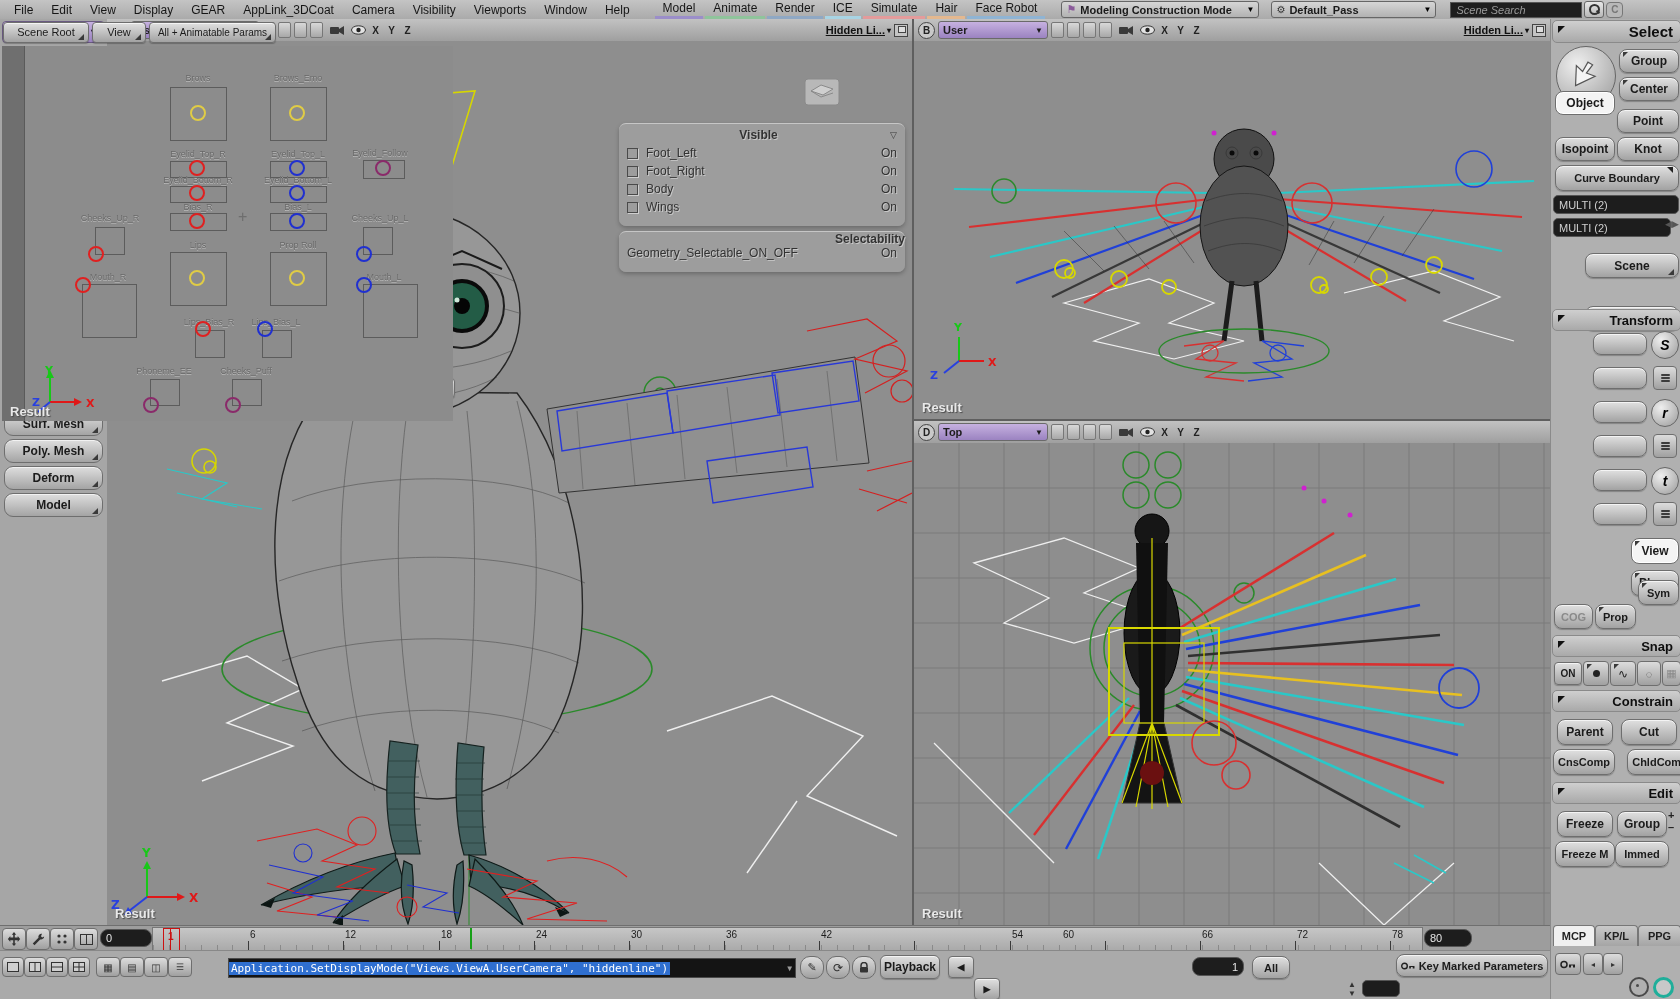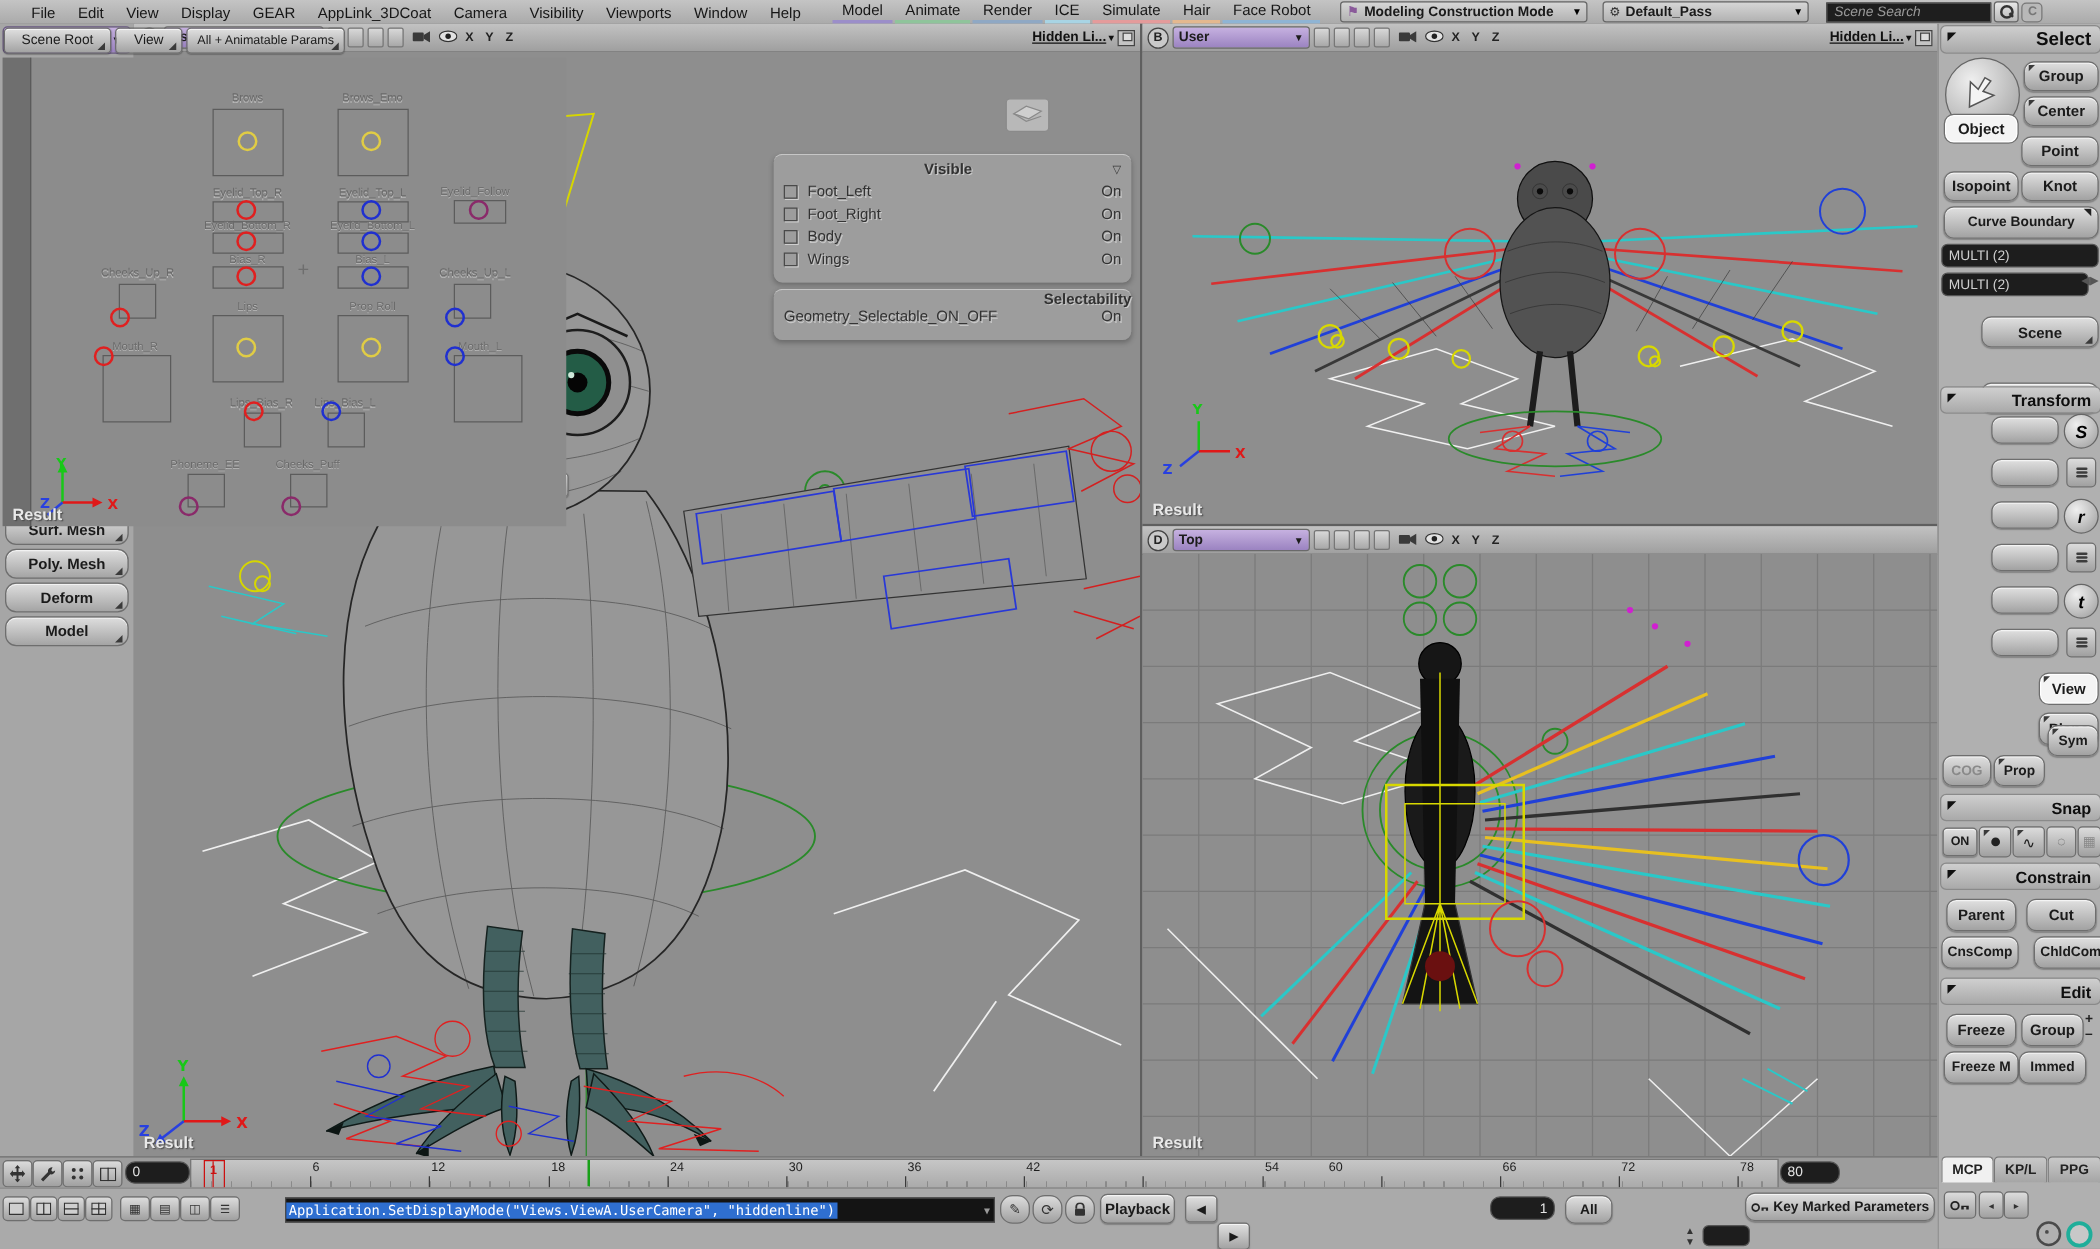--- a/index.html
+++ b/index.html
@@ -80,21 +80,21 @@
   .vispanel{position:absolute;background:rgba(158,158,158,.92);border-radius:7px;border-top:1px solid #c6c6c6;
             box-shadow:0 2px 4px rgba(0,0,0,.25);}
   .chk{width:9px;height:9px;border:1px solid #4a4a4a;box-shadow:1px 1px 0 #cfcfcf;background:transparent;}
 </style>
 </head>
 <body>
 
 <div id="app">
 
   <div class="abs flex" id="menubar" style="left:0;top:0;width:1680px;height:19px;background:linear-gradient(#c4c4c4,#aaaaaa);border-bottom:1px solid #787878;font-size:12px;">
-    <div id="menu-left" class="flex" style="gap:0;padding-left:16px;">
+    <div id="menu-left" class="flex" style="gap:0;padding-left:5px;">
         <div style="padding: 2px 9px; color: rgb(22, 22, 22);">File</div>
         <div style="padding: 2px 9px; color: rgb(22, 22, 22);">Edit</div>
         <div style="padding: 2px 9px; color: rgb(22, 22, 22);">View</div>
         <div style="padding: 2px 9px; color: rgb(22, 22, 22);">Display</div>
         <div style="padding: 2px 9px; color: rgb(22, 22, 22);">GEAR</div>
         <div style="padding: 2px 9px; color: rgb(22, 22, 22);">AppLink_3DCoat</div>
         <div style="padding: 2px 9px; color: rgb(22, 22, 22);">Camera</div>
         <div style="padding: 2px 9px; color: rgb(22, 22, 22);">Visibility</div>
         <div style="padding: 2px 9px; color: rgb(22, 22, 22);">Viewports</div>
         <div style="padding: 2px 9px; color: rgb(22, 22, 22);">Window</div>

